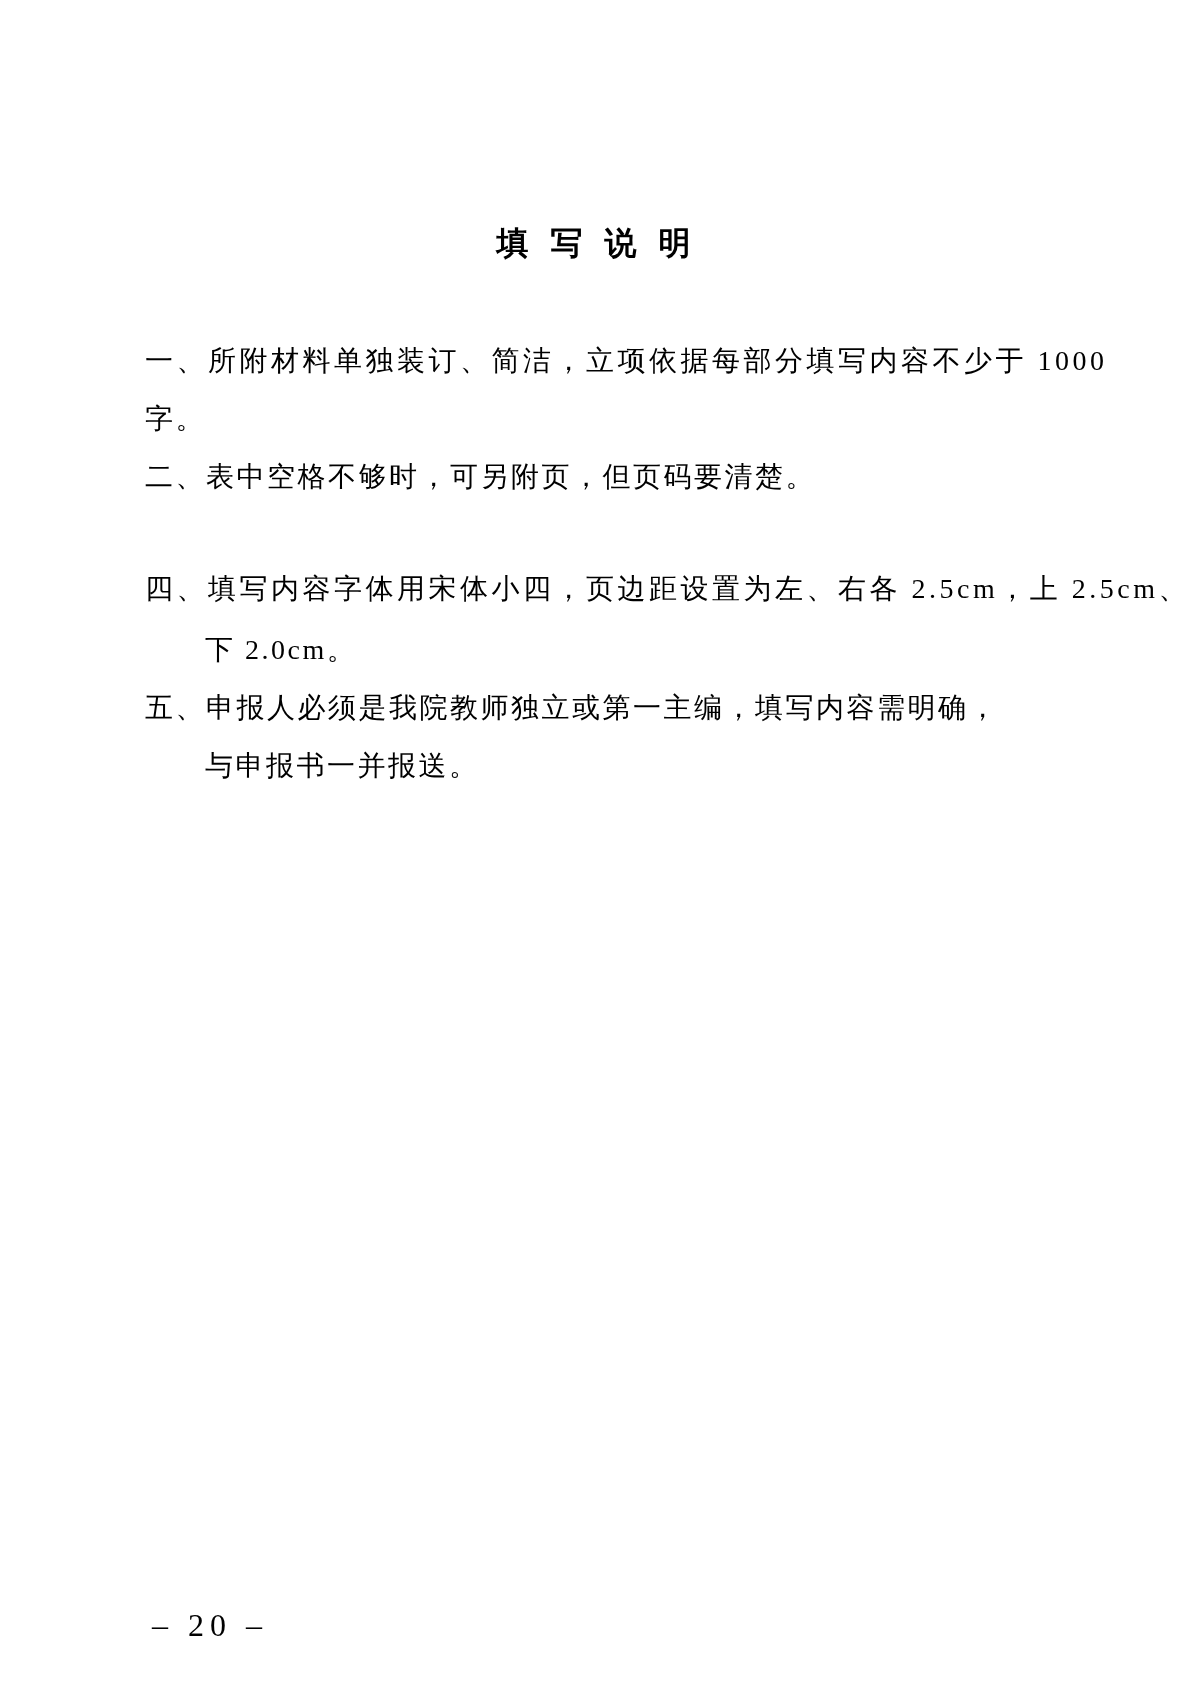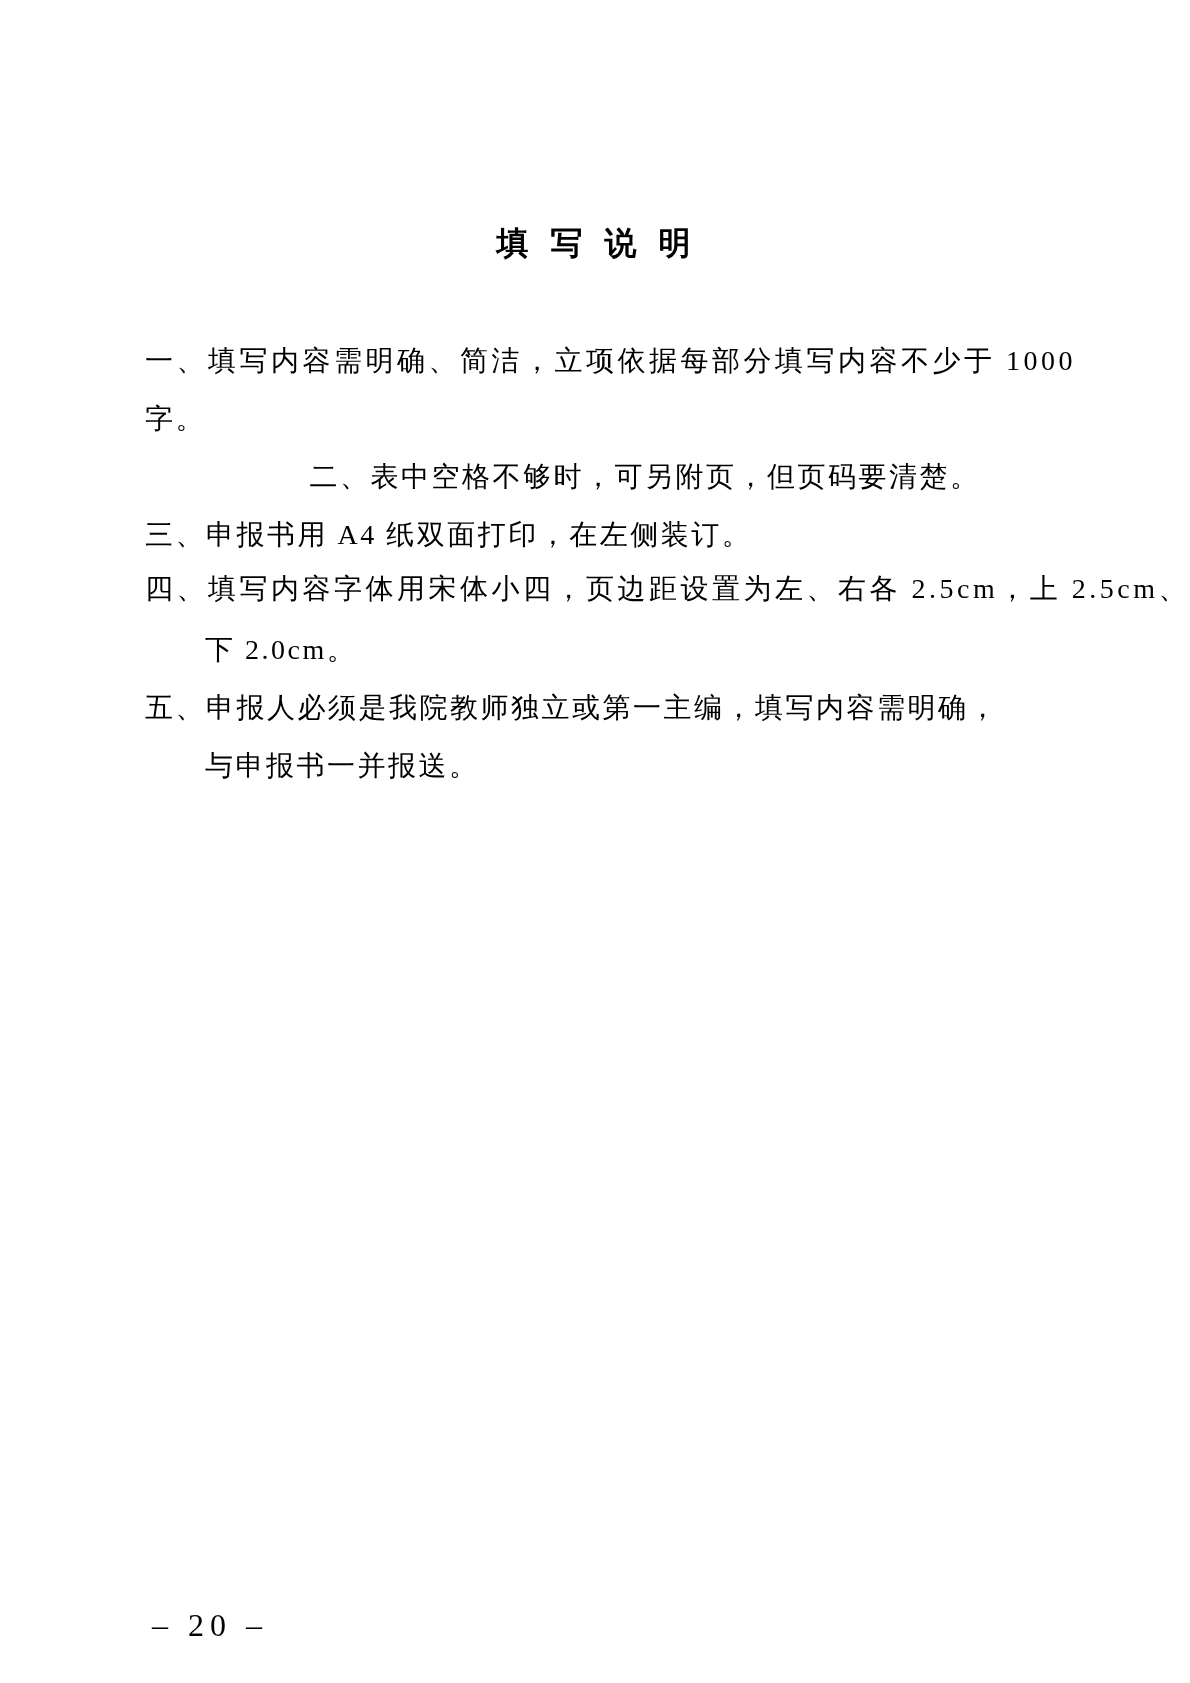--- a/index.html
+++ b/index.html
@@ -40,21 +40,21 @@
     color: #000000;
   }
   .line.full {
     letter-spacing: 3.5px;
   }
   .line.indent {
     padding-left: 60px;
   }
   .l1 { top: 332px; }
   .l2 { top: 390px; }
-  .l3 { top: 448px; text-align: center; }
+  .l3 { top: 448px; }
   .l4 { top: 506px; }
   .l5 { top: 560px; }
   .l6 { top: 621px; }
   .l7 { top: 679px; }
   .l8 { top: 737px; }
   .page-number {
     position: absolute;
     left: 152px;
     top: 1560px;
     font-size: 32px;
@@ -63,27 +63,26 @@
     margin-top: 47px;
   }
 </style>
 </head>
 <body>
 
 <div class="page">
 
   <div class="doc-title">填 写 说 明</div>
 
-  <div class="line full l1">一、填写内容需明确、简洁，立项依据每部分填写内容不少于 1000</div>
+  <div class="line full l1">一、所附材料单独装订、简洁，立项依据每部分填写内容不少于 1000</div>
 
   <div class="line l2">字。</div>
 
   <div class="line l3">二、表中空格不够时，可另附页，但页码要清楚。</div>
 
-  <div class="line l4">三、申报书用 A4 纸双面打印，在左侧装订。</div>
 
   <div class="line full l5">四、填写内容字体用宋体小四，页边距设置为左、右各 2.5cm，上 2.5cm、</div>
 
   <div class="line indent l6">下 2.0cm。</div>
 
   <div class="line l7">五、申报人必须是我院教师独立或第一主编，填写内容需明确，</div>
 
   <div class="line indent l8">与申报书一并报送。</div>
 
   <div class="page-number">– 20 –</div>

